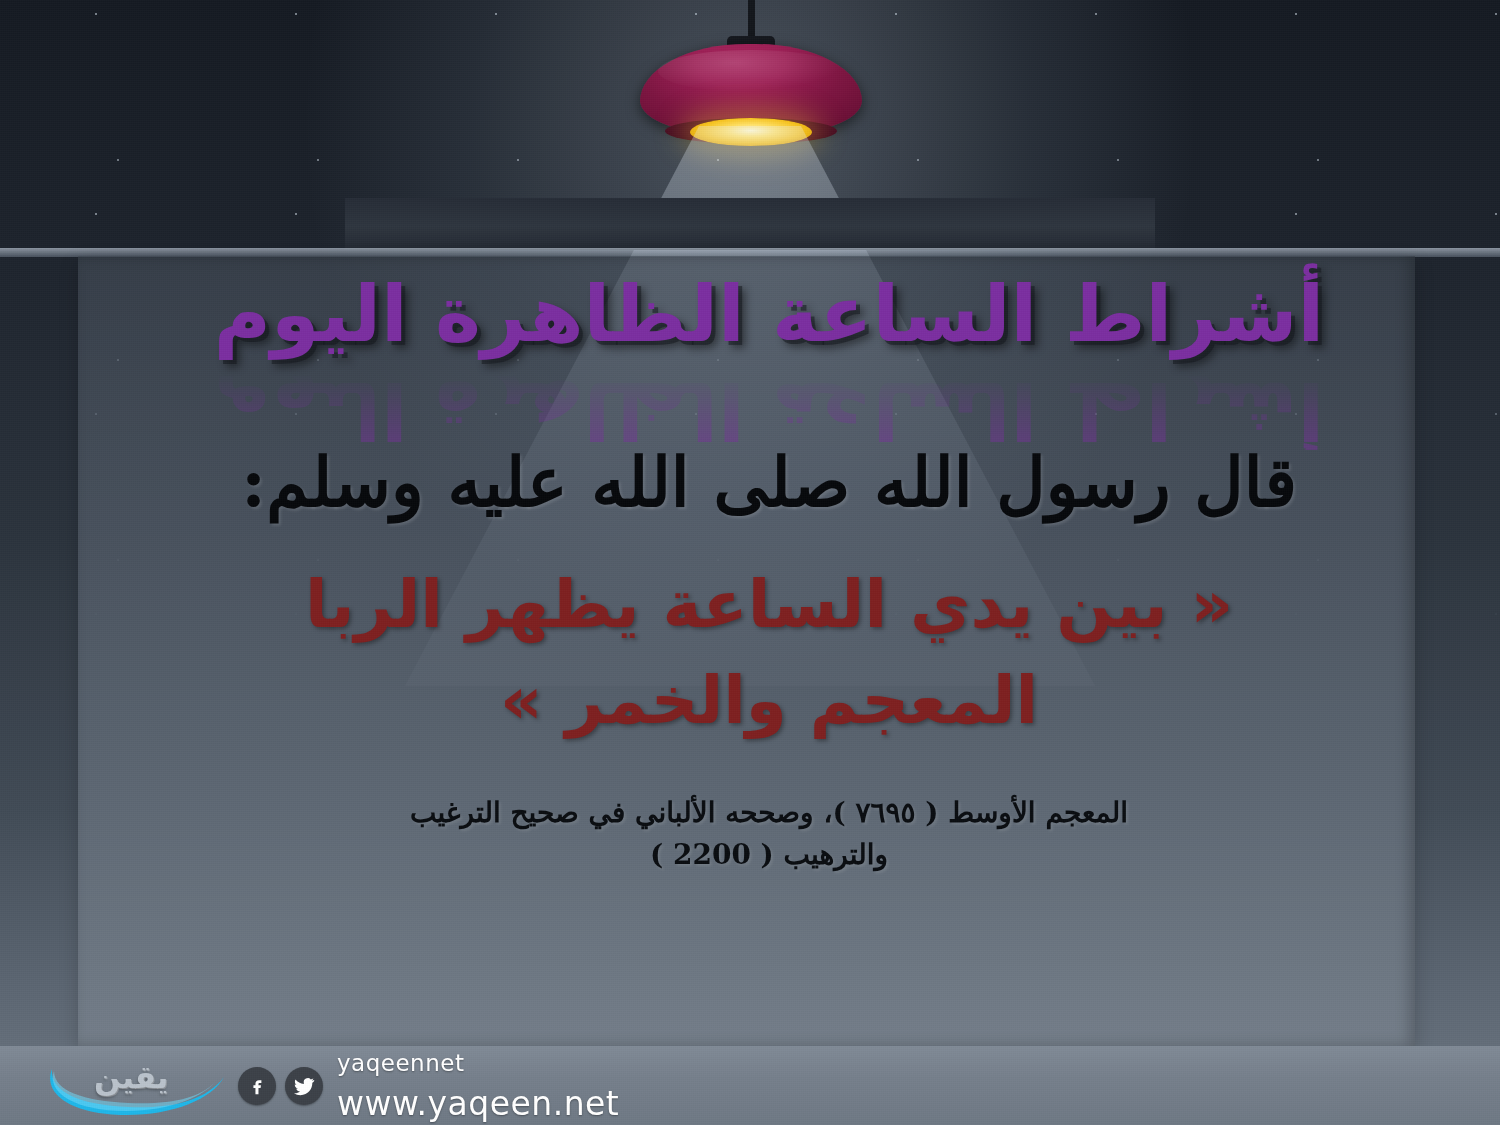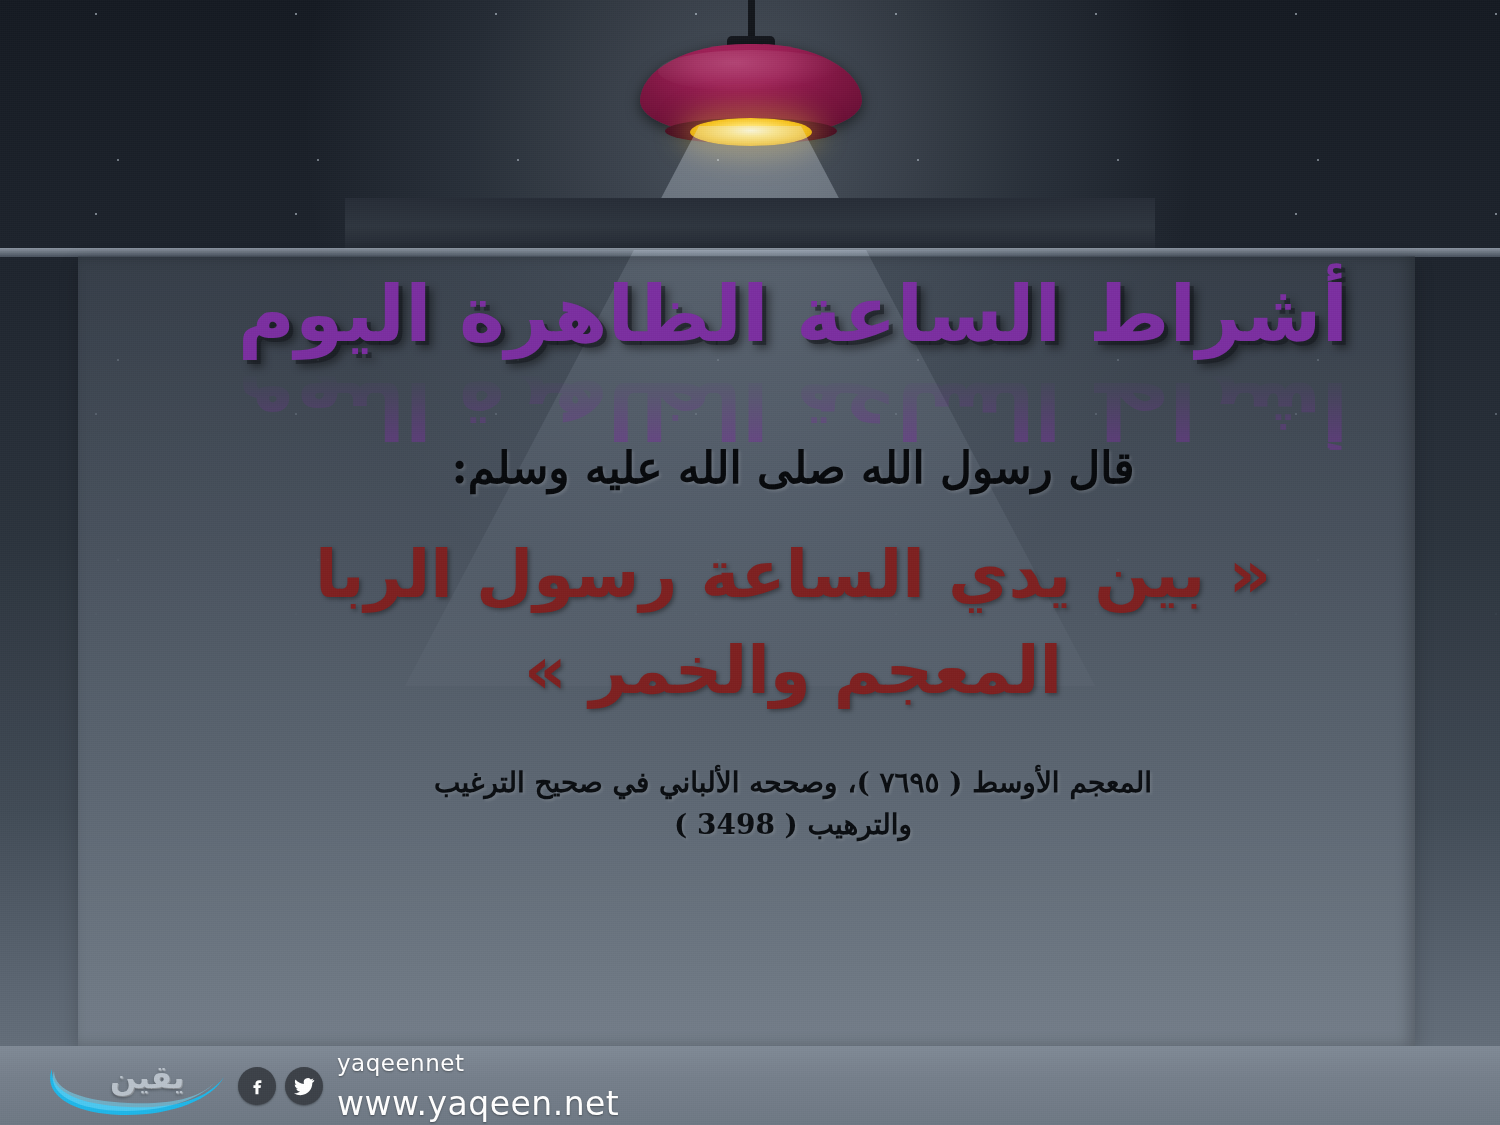--- a/index.html
+++ b/index.html
@@ -90,21 +90,21 @@
   .panel{
     position:absolute;left:78px;top:256px;width:1337px;height:790px;
     background:linear-gradient(180deg, rgba(72,82,94,.55) 0%, rgba(96,106,119,.55) 35%, rgba(118,128,140,.55) 70%, rgba(128,138,150,.55) 100%);
     box-shadow:-6px 0 14px rgba(0,0,0,.22) inset, 0 6px 18px rgba(0,0,0,.18);
   }
   .floor{
     position:absolute;left:0;top:1046px;width:1500px;height:79px;
     background:linear-gradient(180deg,#808a96 0%,#757f8b 40%,#6e7884 100%);
   }
   
-  .content{position:absolute;left:86px;top:256px;width:1414px;height:790px;direction:rtl;text-align:center;}
+  .content{position:absolute;left:62px;top:256px;width:1414px;height:790px;direction:rtl;text-align:center;}
   .title-wrap{position:relative;margin-top:18px;height:140px;}
   .title{
     font-family:"DejaVu Sans","Liberation Sans",sans-serif;
     font-weight:700;font-size:78px;line-height:1.05;
     color:#7b2ea0;letter-spacing:-1px;
     text-shadow:4px 4px 0 rgba(20,24,30,.55), 7px 7px 9px rgba(0,0,0,.45);
   }
   .title-reflection{
     position:absolute;left:0;right:0;top:94px;
     font-family:"DejaVu Sans","Liberation Sans",sans-serif;
@@ -112,42 +112,42 @@
     color:#7b2ea0;letter-spacing:-1px;
     transform:scaleY(-1);
     opacity:.55;
     -webkit-mask-image:linear-gradient(to top, rgba(0,0,0,0) 8%, rgba(0,0,0,.85) 95%);
             mask-image:linear-gradient(to top, rgba(0,0,0,0) 8%, rgba(0,0,0,.85) 95%);
     pointer-events:none;
   }
   .intro{
     margin-top:26px;
     font-family:"DejaVu Serif","Liberation Serif",serif;
-    font-weight:700;font-size:44px;line-height:1.25;color:#07090c;
+    font-weight:700;font-size:68px;line-height:1.25;color:#07090c;
     text-shadow:2px 2px 3px rgba(255,255,255,.12);
   }
   .hadith{
     margin-top:32px;
     font-family:"DejaVu Sans","Liberation Sans",sans-serif;
     font-weight:700;font-size:66px;line-height:1.45;color:#7e2020;
     text-shadow:2px 2px 4px rgba(0,0,0,.35);
   }
   .hadith .ln{display:block;}
   .source{
     margin-top:44px;padding:0 60px;
     font-family:"DejaVu Serif","Liberation Serif",serif;
     font-weight:700;font-size:28px;line-height:1.5;color:#0a0d11;
     text-shadow:2px 2px 3px rgba(255,255,255,.10);
   }
   .source .ln{display:block;}
   
   .footer{position:absolute;left:0;top:1046px;width:1500px;height:79px;display:flex;align-items:center;}
   .brand-logo{position:relative;width:210px;height:70px;margin-left:24px;flex:0 0 auto;}
   .brand-word{
-    position:absolute;left:86px;top:8px;
+    position:absolute;left:70px;top:8px;
     font-family:"DejaVu Sans","Liberation Sans",sans-serif;
     font-weight:700;font-size:31px;color:#b9c2cb;
     text-shadow:1px 1px 1px rgba(255,255,255,.35), 0 2px 3px rgba(0,0,0,.35);
     letter-spacing:1px;
   }
   .brand-swoosh{position:absolute;left:10px;top:10px;width:195px;height:58px;}
   .social{display:flex;align-items:center;gap:9px;margin-left:4px;}
   .s-icon{
     width:38px;height:38px;border-radius:50%;background:#3c4148;
     display:flex;align-items:center;justify-content:center;flex:0 0 auto;
@@ -187,27 +187,27 @@
 
   <div class="content">
     <div class="title-wrap">
       <div class="title">أشراط الساعة الظاهرة اليوم</div>
       <div class="title-reflection">أشراط الساعة الظاهرة اليوم</div>
     </div>
 
     <div class="intro">قال رسول الله صلى الله عليه وسلم:</div>
 
     <div class="hadith">
-      <span class="ln">« بين يدي الساعة رسول الربا</span>
+      <span class="ln">« بين يدي الساعة يظهر الربا</span>
       <span class="ln">المعجم والخمر »</span>
     </div>
 
     <div class="source">
       <span class="ln">المعجم الأوسط ( ٧٦٩٥ )، وصححه الألباني في صحيح الترغيب</span>
-      <span class="ln">والترهيب ( 3498 )</span>
+      <span class="ln">والترهيب ( 2200 )</span>
     </div>
   </div>
 
   <div class="footer">
     <div class="footer-inner">
       <div class="brand-logo">
         <svg class="brand-swoosh" viewBox="0 0 195 58">
           <path d="M18 8 C8 34, 40 54, 92 54 C140 54, 178 38, 190 16 C172 40, 136 48, 94 46 C48 44, 16 32, 18 8 Z" fill="#1fb6e8"></path>
           <path d="M20 10 C12 32, 42 50, 92 50 C136 50, 170 36, 184 18 C168 38, 134 44, 94 42 C50 40, 20 30, 20 10 Z" fill="#6fd7f5" opacity="0.55"></path>
         </svg>

